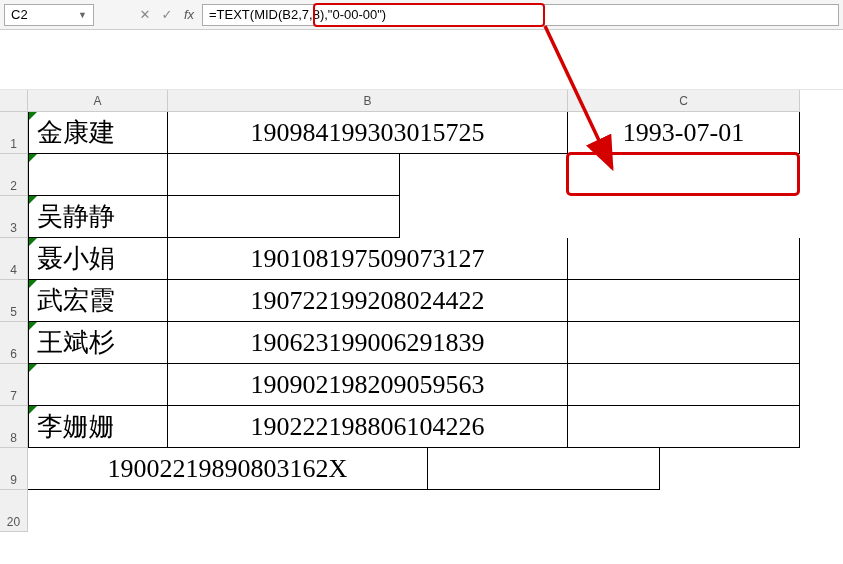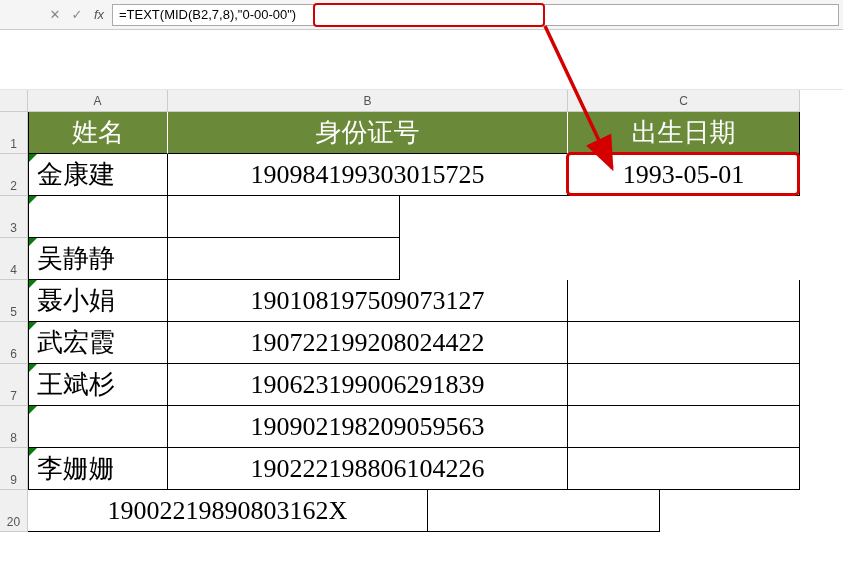--- a/index.html
+++ b/index.html
@@ -180,20 +180,24 @@
   position: absolute;
   top: 0;
   left: 0;
   pointer-events: none;
 }
 </style>
 </head>
 <body>
 
 <div class="formula-bar">
+  <div class="name-box">
+    <span>C2</span>
+    <span class="name-box-dropdown">▼</span>
+  </div>
   <div class="fx-separator"></div>
   <div class="fx-btn">✕</div>
   <div class="fx-btn">✓</div>
   <div class="fx-btn fx">fx</div>
   <div class="formula-input-wrap">
     <span class="formula-input">=TEXT(MID(B2,7,8),"0-00-00")</span>
   </div>
 </div>
 <div class="formula-highlight"></div>
 
@@ -214,33 +218,28 @@
     <div class="row-header data-row">20</div>
   </div>
 
   <div class="grid">
     <div class="col-headers">
       <div class="col-header col-A">A</div>
       <div class="col-header col-B">B</div>
       <div class="col-header col-C">C</div>
     </div>
 
-    <div class="table-row">
-      <div class="cell header-cell col-A first-col-border">姓名</div>
-      <div class="cell header-cell col-B">身份证号</div>
-      <div class="cell header-cell col-C">出生日期</div>
-    </div>
 
     <div class="table-row">
       <div class="cell data-cell name col-A first-col-border">
           <span class="err-tri"></span>
           <span>金康建</span>
         </div>
       <div class="cell data-cell id col-B">190984199303015725</div>
-      <div class="cell data-cell date col-C" id="c2">1993-05-01</div>
+      <div class="cell data-cell date col-C" id="c2">1993-07-01</div>
     </div>
     <div class="table-row">
       <div class="cell data-cell name col-A first-col-border">
           <span class="err-tri"></span>
         </div>
       <div class="cell data-cell date col-C"></div>
     </div>
     <div class="table-row">
       <div class="cell data-cell name col-A first-col-border">
           <span class="err-tri"></span>

